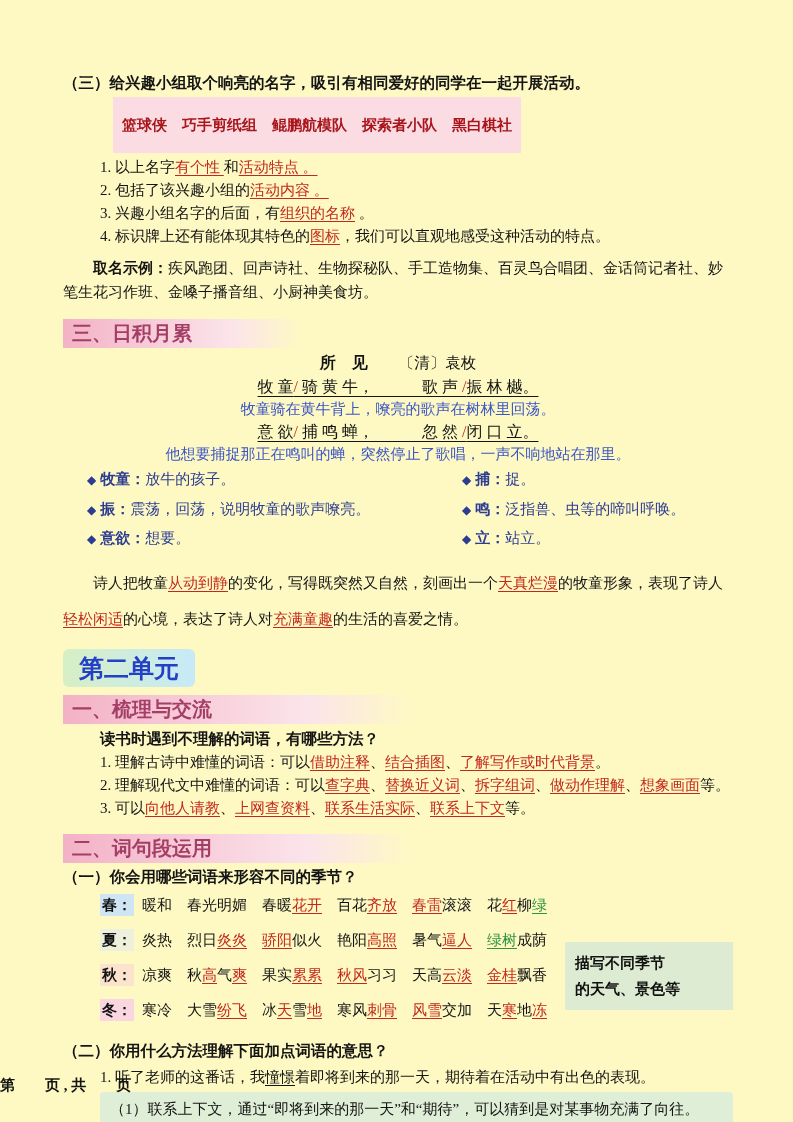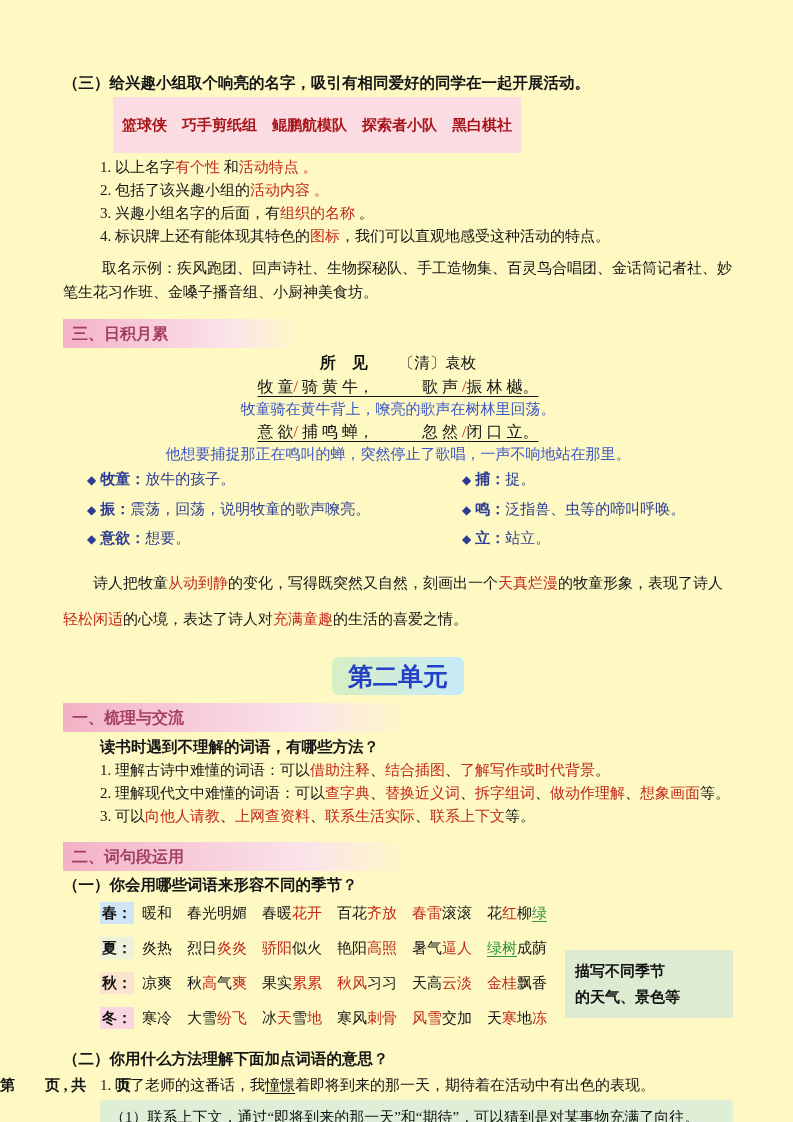--- a/index.html
+++ b/index.html
@@ -14,38 +14,38 @@
   *{margin:0;padding:0;box-sizing:border-box;}
   html,body{background:#888;}
   .page{
     width:793px;height:1122px;margin:0 auto;background:#fef9c3;
     font-family:"Liberation Serif","DejaVu Serif",serif;
     color:#141414;font-size:15px;line-height:22px;
     padding:72px 60px 0 63px;position:relative;overflow:hidden;
   }
   .seg-line{white-space:pre-wrap;}
   .seg-n{}
-  .seg-r{color:var(--red);text-underline-offset:3px;}
+  .seg-r{color:var(--red);text-decoration:underline;text-underline-offset:3px;}
   .seg-g{color:var(--green);text-decoration:underline;text-underline-offset:3px;}
   .seg-rp{color:var(--red);}
-  .seg-b{font-weight:normal;font-family:"Liberation Sans","DejaVu Sans",sans-serif;margin-left:9px;}
+  .seg-b{font-weight:bold;font-family:"Liberation Sans","DejaVu Sans",sans-serif;}
   .seg-u{text-decoration:underline;text-underline-offset:3px;}
 
   .hd{font-family:"Liberation Sans","DejaVu Sans",sans-serif;font-weight:bold;font-size:15.5px;}
   .name-strip{
     display:inline-block;margin:3px 0 2px 50px;padding:17px 9px;
     background:#fbdce2;color:var(--name-red);font-weight:bold;font-size:15px;
   }
   .num-item{margin-left:37px;margin-top:1px;}
   .example{margin-top:9px;text-indent:2em;line-height:24px;}
 
   .sec-hdr{
     margin-top:15px;height:29px;line-height:29px;padding-left:9px;
     font-family:"Liberation Sans","DejaVu Sans",sans-serif;font-weight:bold;
-    font-size:16px;color:var(--rose);
+    font-size:20px;color:var(--rose);
   }
   .sec-hdr.w240{width:240px;background:linear-gradient(90deg,#f3b2c5 0%,#fbe4ea 70%,rgba(255,255,255,0) 100%);}
   .sec-hdr.w350{width:350px;background:linear-gradient(90deg,#f3b2c5 0%,#fbe4ea 70%,rgba(255,255,255,0) 100%);}
 
   .poem{ text-align:center;margin-top:3px;}
   .poem-head{line-height:23px;}
   .poem-title{font-weight:bold;font-size:16px;}
   .poem-author{font-size:15.5px;}
   .poem-line{line-height:23px;font-size:16px;}
   .u-line{text-decoration:underline;text-underline-offset:4px;}
@@ -53,21 +53,21 @@
 
   .defs{display:flex;margin-top:0;margin-left:24px;color:var(--navy);}
   .def-col-left{width:375px;}
   .def-col-right{flex:1;}
   .def-item{line-height:28.5px;}
   .def-term{font-weight:bold;}
   .diamond{font-size:12px;margin-right:4px;}
 
   .summary{margin-top:11px;text-indent:2em;line-height:36px;}
 
-  .unit-title-wrap{text-align:center;margin-top:20px;}
+  .unit-title-wrap{margin-top:12px;}
   .unit-title{
     display:inline-block;padding:2px 16px;border-radius:6px;
     background:linear-gradient(90deg,#d7efc4 0%,#c6eaf8 100%);
     color:var(--unit-blue);font-family:"Liberation Sans","DejaVu Sans",sans-serif;
     font-weight:bold;font-size:25px;line-height:34px;
   }
   .question{margin-top:4px;margin-left:37px;}
   .q-paren{margin-top:3px;}
 
   .seasons-wrap{display:flex;margin-top:6px;}

